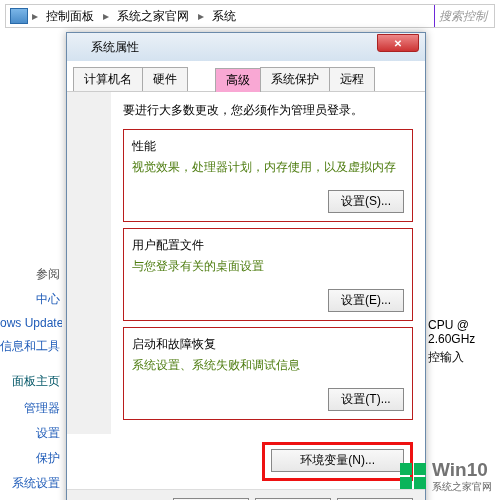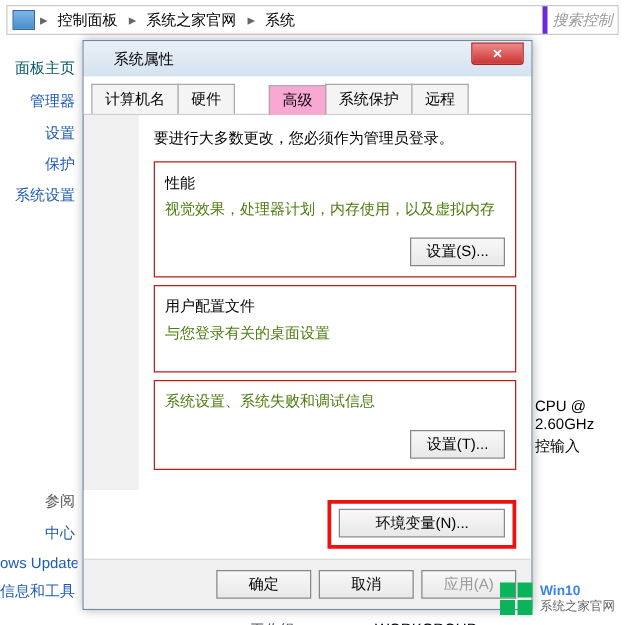--- a/index.html
+++ b/index.html
@@ -3,21 +3,21 @@
   <meta charset="utf-8">
   <style>
     * { margin: 0; padding: 0; box-sizing: border-box; font-family: "Microsoft YaHei", "SimSun", sans-serif; font-size: 12px; }
     body { width: 500px; height: 500px; overflow: hidden; background: #fff; position: relative; }
     
     .breadcrumb-bar { position: absolute; top: 4px; left: 5px; right: 5px; height: 24px; display: flex; align-items: center; border: 1px solid #ccc; background: #fff; }
     .breadcrumb-nav { display: flex; align-items: center; height: 100%; padding-left: 4px; }
     .breadcrumb-icon { width: 18px; height: 16px; background: linear-gradient(#7bb6e8, #4a8cc9); border: 1px solid #2a6aa8; margin-right: 2px; }
     .breadcrumb-item { padding: 0 6px; height: 100%; display: flex; align-items: center; border-right: 1px solid transparent; }
     .breadcrumb-sep { padding: 0 2px; color: #666; }
-    .search-box { margin-left: auto; width: 60px; border-left: 4px solid #6d28d9; height: 100%; padding: 0 4px; display: flex; align-items: center; color: #999; font-style: italic; text-align: center; }
+    .search-box { margin-left: auto; width: 60px; border-left: 1px solid #6d28d9; height: 100%; padding: 0 4px; display: flex; align-items: center; color: #999; font-style: italic; text-align: center; }
     
     .left-panel { position: absolute; left: 0; top: 42px; width: 62px; bottom: 0; background: #fff; }
     .left-item { padding: 4px 2px 4px 0; text-align: right; color: #1e5bb8; cursor: pointer; white-space: nowrap; overflow: hidden; }
     .left-group { margin-bottom: 10px; }
     .left-group-b { margin-top: 220px; }
     .left-home { color: #056; font-weight: normal; padding-bottom: 6px; }
     
     .dialog-wrap { position: absolute; left: 66px; top: 32px; width: 360px; border: 1px solid #6b8aaa; box-shadow: 0 0 8px rgba(0,0,0,0.3); background: #f0f0f0; }
     .dialog-titlebar { height: 28px; background: linear-gradient(#eaf0f7, #d4e2f0); display: flex; align-items: center; padding-left: 24px; position: relative; }
     .dialog-close { position: absolute; right: 6px; top: 1px; width: 42px; height: 18px; background: linear-gradient(#e88, #c33); border: 1px solid #a22; border-radius: 0 0 3px 3px; color: #fff; display: flex; align-items: center; justify-content: center; font-weight: bold; font-size: 10px; }
@@ -43,52 +43,52 @@
     .bg-info { position: absolute; left: 200px; top: 430px; font-size: 12px; }
     .bg-info-row { display: flex; margin-bottom: 5px; }
     .bg-info-label { width: 100px; color: #555; }
     .bg-info-cpu { position: absolute; left: 428px; top: 318px; }
     .bg-info-pen { position: absolute; left: 428px; top: 349px; text-align: center; }
     
     .watermark { position: absolute; right: 8px; bottom: 8px; display: flex; align-items: center; gap: 6px; }
     .wm-logo { display: grid; grid-template-columns: 1fr 1fr; grid-template-rows: 1fr 1fr; width: 26px; height: 26px; gap: 2px; }
     .wm-logo span { background: #0ab45a; }
     .wm-text { line-height: 1.1; }
-    .wm-text .big { font-size: 11px; font-weight: bold; color: #3b82f6; }
+    .wm-text .big { font-size: 19px; font-weight: bold; color: #737373; }
     .wm-text .small { font-size: 10px; color: #666; }
   </style>
 </head>
 <body>
 
 <div class="breadcrumb-bar">
   <div class="breadcrumb-nav">
     <div class="breadcrumb-icon"></div>
     <span class="breadcrumb-sep">▸</span>
     <span class="breadcrumb-item">控制面板</span>
     <span class="breadcrumb-sep">▸</span>
     <span class="breadcrumb-item">系统之家官网</span>
     <span class="breadcrumb-sep">▸</span>
     <span class="breadcrumb-item">系统</span>
   </div>
   <div class="search-box">搜索控制</div>
 </div>
 
 <div class="left-panel">
+  <div class="left-group left-group-b">
+    <div class="left-item" style="color:#555;">参阅</div>
+    <div class="left-item">中心</div>
+    <div class="left-item">ows Update</div>
+    <div class="left-item">信息和工具</div>
+  </div>
   <div class="left-group">
     <div class="left-item left-home">面板主页</div>
     <div class="left-item">管理器</div>
     <div class="left-item">设置</div>
     <div class="left-item">保护</div>
     <div class="left-item">系统设置</div>
-  </div>
-  <div class="left-group left-group-b">
-    <div class="left-item" style="color:#555;">参阅</div>
-    <div class="left-item">中心</div>
-    <div class="left-item">ows Update</div>
-    <div class="left-item">信息和工具</div>
   </div>
 </div>
 
 <div class="bg-info-cpu">CPU @ 2.60GHz</div>
 <div class="bg-info-pen">控输入</div>
 <div class="bg-info">
   <div class="bg-info-row">
       <span class="bg-info-label">计算机名:</span>
     </div>
   <div class="bg-info-row">
@@ -119,22 +119,24 @@
   <div class="dialog-body">
     <div class="inst-text">要进行大多数更改，您必须作为管理员登录。</div>
     <div class="group">
       <div class="group-title">性能</div>
       <div class="group-desc">视觉效果，处理器计划，内存使用，以及虚拟内存</div>
       <div class="group-btn-row"><button class="win-btn">设置(S)...</button></div>
     </div>
     <div class="group">
       <div class="group-title">用户配置文件</div>
       <div class="group-desc">与您登录有关的桌面设置</div>
+      <div class="group-btn-row"><button class="win-btn">设置(E)...</button></div>
     </div>
     <div class="group">
+      <div class="group-title">启动和故障恢复</div>
       <div class="group-desc">系统设置、系统失败和调试信息</div>
       <div class="group-btn-row"><button class="win-btn">设置(T)...</button></div>
     </div>
   </div>
   <div class="env-row">
     <span class="env-highlight">
       <button class="win-btn env-btn">环境变量(N)...</button>
     </span>
   </div>
   <div class="dialog-buttons">

